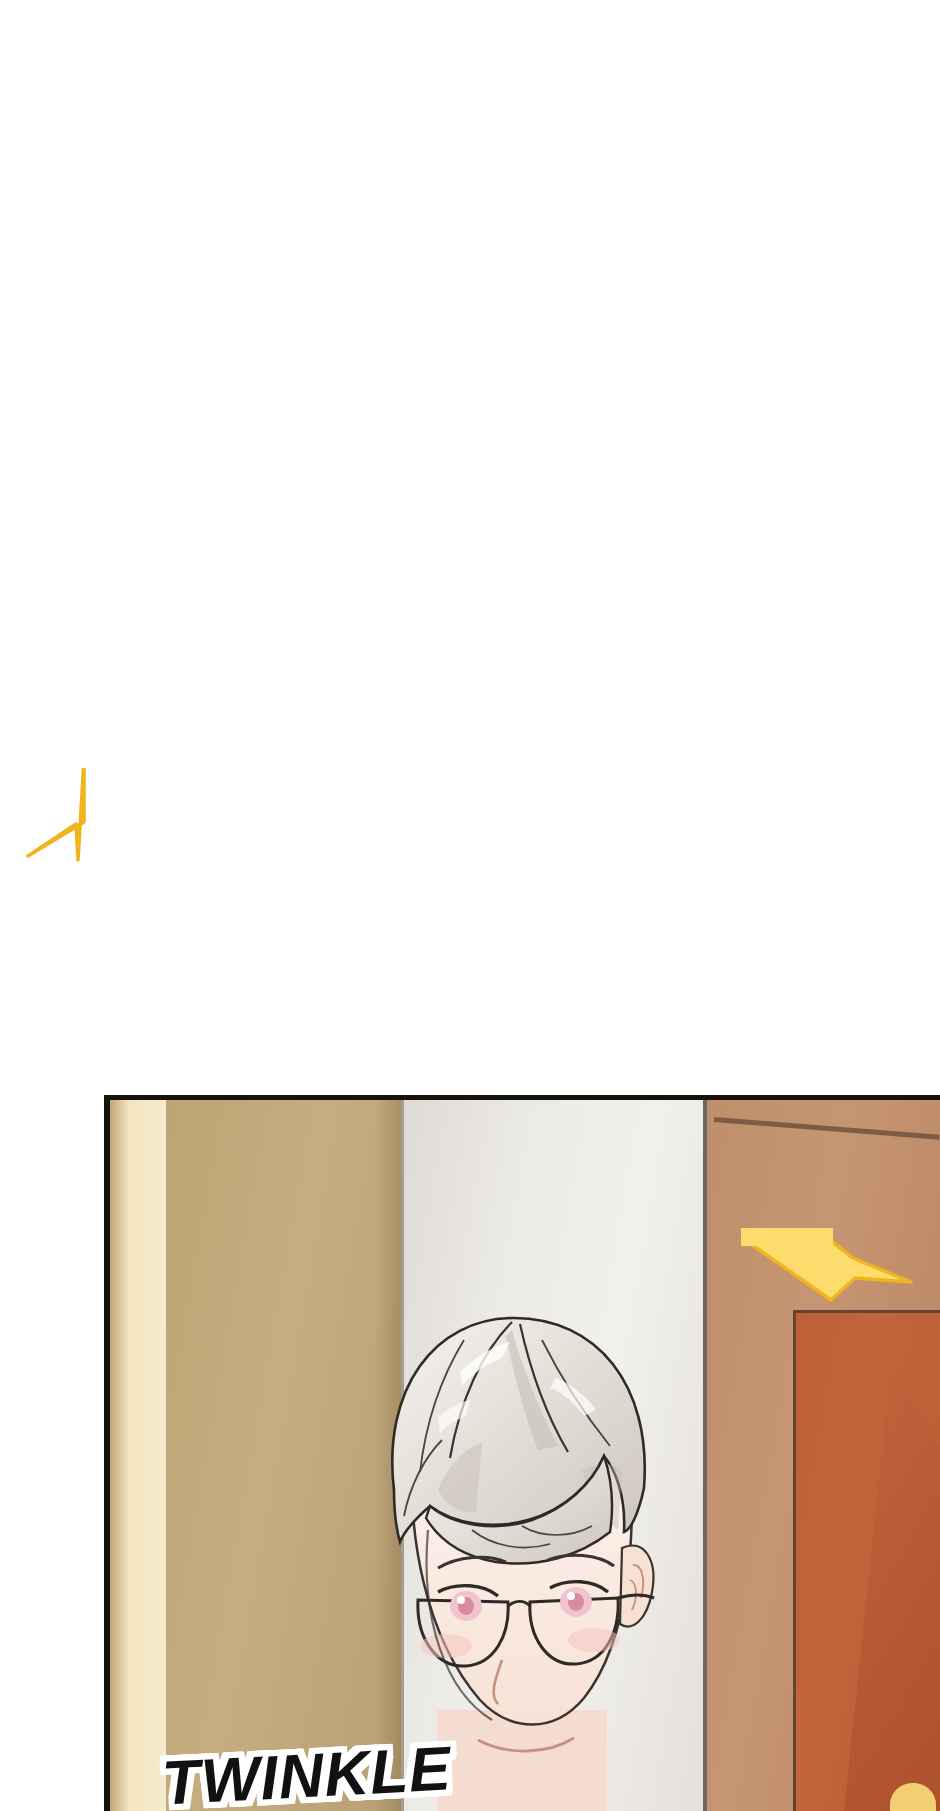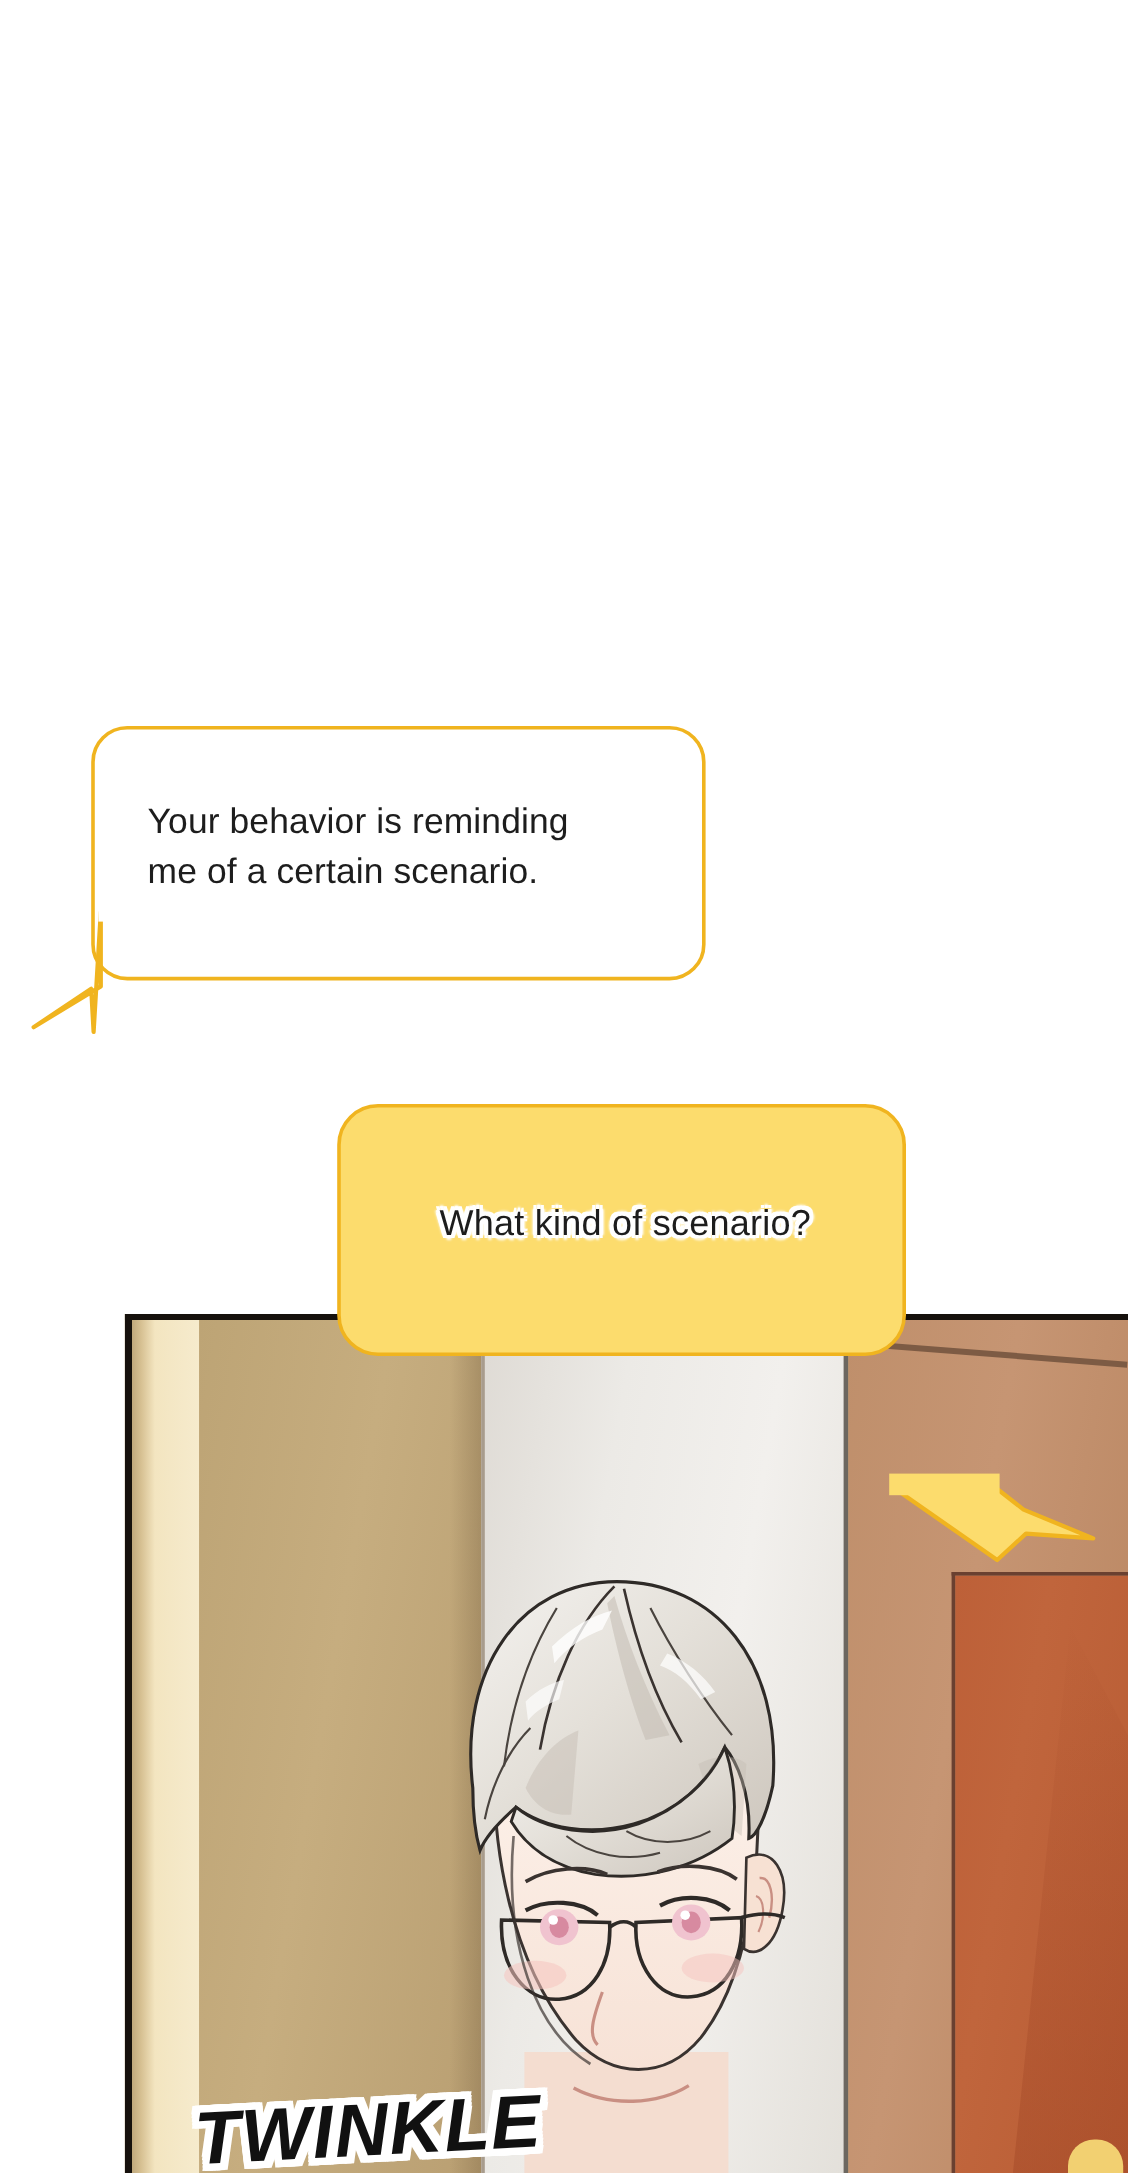--- a/index.html
+++ b/index.html
@@ -235,38 +235,31 @@
     background: #ffffff;
   }
 </style>
 </head>
 <body>
 
 <div id="page">
 
   <div class="top-blank"></div>
 
-  <div class="bubble-white">
-    <div class="bubble-white-text">Your behavior is reminding
-me of a certain scenario.</div>
-  </div>
 
   <svg class="bubble-white-tail" viewBox="0 0 110 100">
     <path d="M 66 0 L 66 62 L 10 96 L 58 64 L 60 100 Z" fill="#ffffff" stroke="#F0B41F" stroke-width="3.5" stroke-linejoin="round"></path>
     <rect x="64" y="-6" width="12" height="14" fill="#ffffff"></rect>
   </svg>
 
   <svg class="bubble-yellow-tail" viewBox="0 0 190 250">
     <path d="M 10 190 L 95 190 L 118 208 L 176 232 L 120 228 L 96 250 Z" fill="#FCDC6D" stroke="#F0B41F" stroke-width="3.5" stroke-linejoin="round"></path>
     <rect x="6" y="178" width="92" height="18" fill="#FCDC6D"></rect>
   </svg>
 
-  <div class="bubble-yellow">
-    <div class="bubble-yellow-text">What kind of scenario?</div>
-  </div>
 
   <div class="panel">
     <div class="panel-inner">
 
       <div class="wall-cream"></div>
       <div class="wall-tan"></div>
       <div class="door-white"></div>
       <div class="door-white-edge"></div>
       <div class="door-white-edge2"></div>
       <div class="wall-brown"></div>

